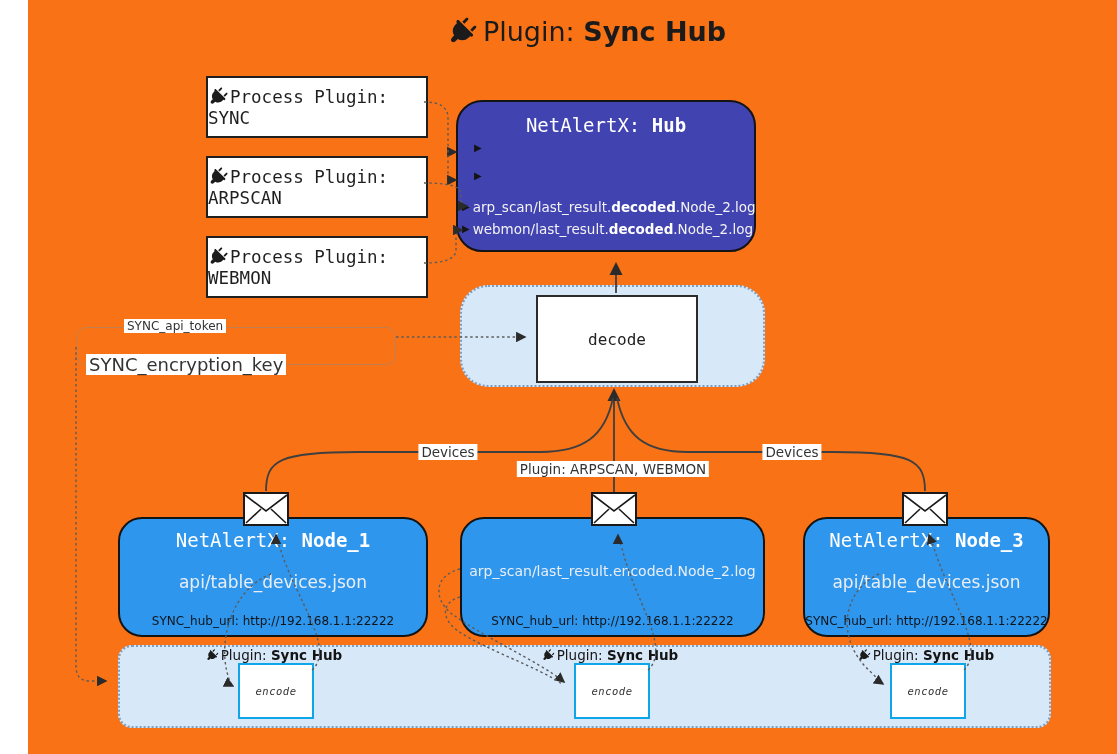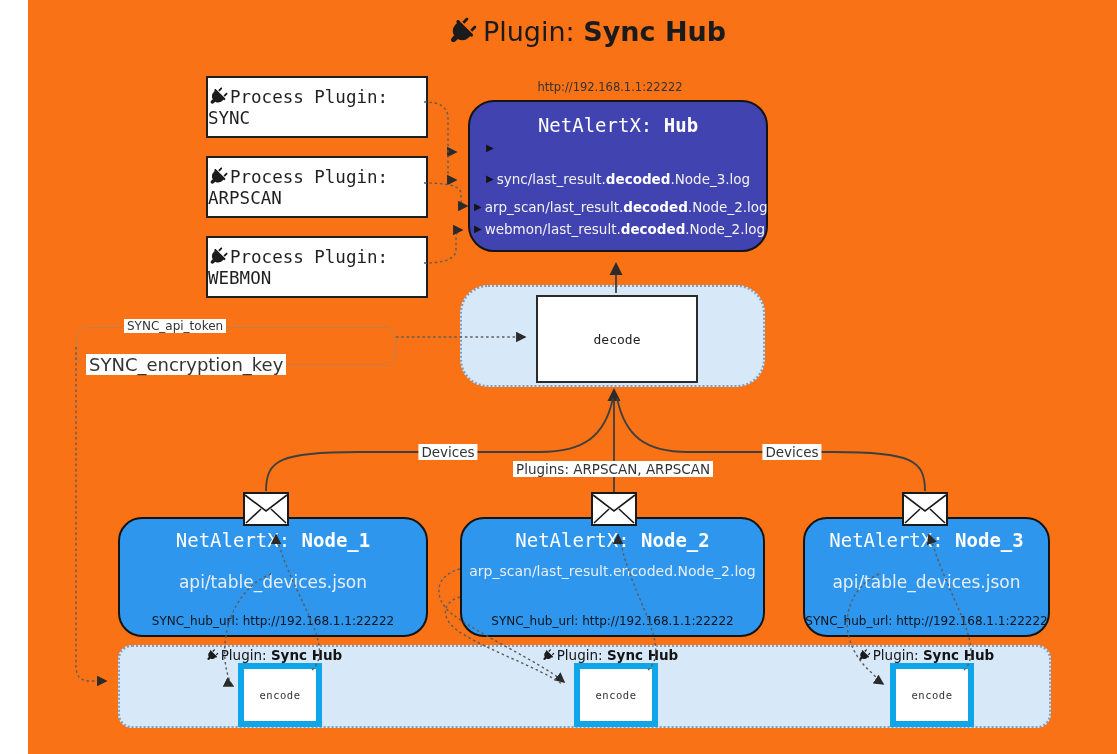--- a/index.html
+++ b/index.html
@@ -18,37 +18,37 @@
 
   
   .pbox{width:218px;height:58px;background:#fff;border:2px solid #1f1f1f;z-index:2;
         display:flex;flex-direction:column;align-items:flex-start;justify-content:center;gap:1px;}
   .pbox .l1{font-size:17.5px;color:#1f1f1f;display:flex;align-items:center;}
   .pbox .l1 .plug{width:20px;height:20px;margin-right:2px;}
   .pbox .l2{font-size:17.5px;color:#1f1f1f;}
 
   
   #hub-url{left:432px;top:80px;width:300px;text-align:center;font-size:11.5px;color:#333;z-index:2;}
-  #hub{left:440px;top:100px;width:300px;height:152px;border-radius:26px;z-index:2;
+  #hub{left:428px;top:100px;width:300px;height:152px;border-radius:26px;z-index:2;
        background:var(--hub-bg);border:2px solid #141414;box-sizing:border-box;}
   #hub .hub-title{position:absolute;top:12px;left:0;width:100%;text-align:center;
        color:#fff;font-size:19px;}
   #hub .hub-title b{font-weight:700;}
   .hub-line{position:absolute;left:0;width:100%;display:flex;align-items:center;
        color:#f3f3f3;font-size:13.5px;white-space:nowrap;}
   .hub-line .tri{font-size:10px;color:#141414;margin-right:3px;line-height:1;}
   .hub-line b{font-weight:700;color:#fff;}
   .hl-in{padding-left:16px;}
   .hl-out{padding-left:4px;}
 
   
   #decode-band{left:432px;top:285px;width:305px;height:102px;border-radius:28px;z-index:1;
        background:var(--band-bg);border:2px dotted var(--band-border);box-sizing:border-box;}
   #decode-box{left:508px;top:295px;width:158px;height:84px;background:#fff;border:2px solid #2b2b2b;
-       z-index:2;display:flex;align-items:center;justify-content:center;font-size:13px;color:#222;}
+       z-index:2;display:flex;align-items:center;justify-content:center;font-size:16px;color:#222;}
 
   
   #token-rect{left:48px;top:327px;width:318px;height:36px;border:1.5px dotted #8a8a8a;border-radius:10px;z-index:1;}
   .edge-label{background:#fff;color:#333;font-size:13.5px;padding:0 3px;z-index:6;white-space:nowrap;}
   #api-token-label{left:96px;top:319px;font-size:12px;}
   #enc-key-label{left:58px;top:354px;font-size:18px;}
 
   
   .node{height:120px;border-radius:24px;background:var(--node-bg);border:2.5px solid #141414;
         box-sizing:border-box;z-index:2;padding-left:44px;}
@@ -61,22 +61,22 @@
   #node3{left:775px;top:517px;width:247px;}
 
   .envelope{z-index:4;}
 
   
   #bottom-band{left:90px;top:645px;width:933px;height:83px;border-radius:14px;z-index:1;
        background:var(--band-bg);border:2px dotted var(--band-border);box-sizing:border-box;}
   .enc-label{top:647px;transform:translateX(-50%);z-index:3;font-size:13.5px;color:#141414;white-space:nowrap;}
   .enc-label b{font-weight:700;}
   .enc-label .plug{width:13px;height:13px;vertical-align:-2px;margin-right:2px;}
-  .enc-box{top:663px;width:72px;height:52px;background:#fff;border:6px solid #0ea5e9;z-index:3;
-       display:flex;align-items:center;justify-content:center;font-size:10.5px;color:#333;letter-spacing:.5px;}
+  .enc-box{top:663px;width:72px;height:52px;background:#fff;border:2px solid #0ea5e9;z-index:3;
+       display:flex;align-items:center;justify-content:center;font-size:10.5px;color:#333;letter-spacing:.5px;font-style:italic;}
 
   
   #devices-left{left:420px;top:444px;transform:translateX(-50%);}
   #devices-right{left:764px;top:444px;transform:translateX(-50%);}
   #plugins-center{left:585px;top:461px;transform:translateX(-50%);}
 
   #overlay{position:absolute;left:0;top:0;z-index:5;pointer-events:none;}
   #symbols{position:absolute;width:0;height:0;overflow:hidden;}
 </style>
 </head>
@@ -125,29 +125,27 @@
   <div class="pbox abs mono" style="left:178px;top:236px">
     <div class="l1">
         <svg class="plug">
           <use href="#plug-sym"></use>
         </svg>
         <span>Process Plugin:</span>
       </div>
     <div class="l2">WEBMON</div>
   </div>
 
-  <div id="hub-url" class="abs">http://192.168.1.1:22222</div>
   <div id="hub" class="abs">
     <div class="hub-title mono"><span>NetAlertX: </span><b>Hub</b></div>
     <div class="hub-line hl-in" style="top:41px">
       <span class="tri">▶</span>
     </div>
     <div class="hub-line hl-in" style="top:69px">
       <span class="tri">▶</span>
-      <span><span>sync/last_result.</span><b>decoded</b><span>.Node_3.log</span></span>
     </div>
     <div class="hub-line hl-out" style="top:97px">
       <span class="tri">▶</span>
       <span><span>arp_scan/last_result.</span><b>decoded</b><span>.Node_2.log</span></span>
     </div>
     <div class="hub-line hl-out" style="top:119px">
       <span class="tri">▶</span>
       <span><span>webmon/last_result.</span><b>decoded</b><span>.Node_2.log</span></span>
     </div>
   </div>
@@ -156,29 +154,28 @@
   <div id="decode-box" class="abs mono">
       <span>decode</span>
     </div>
 
   <div id="token-rect" class="abs"></div>
   <div id="api-token-label" class="abs edge-label">SYNC_api_token</div>
   <div id="enc-key-label" class="abs edge-label">SYNC_encryption_key</div>
 
   <div id="devices-left" class="abs edge-label">Devices</div>
   <div id="devices-right" class="abs edge-label">Devices</div>
-  <div id="plugins-center" class="abs edge-label">Plugins: ARPSCAN, ARPSCAN</div>
+  <div id="plugins-center" class="abs edge-label">Plugin: ARPSCAN, WEBMON</div>
 
   <div id="node1" class="node abs">
     <div class="node-title mono"><span>NetAlertX: </span><b>Node_1</b></div>
     <div class="node-line" style="top:53px;font-size:17px">api/table_devices.json</div>
     <div class="node-footer">SYNC_hub_url: http://192.168.1.1:22222</div>
   </div>
   <div id="node2" class="node abs">
-    <div class="node-title mono"><span>NetAlertX: </span><b>Node_2</b></div>
     <div class="node-line" style="top:44px;font-size:14px">arp_scan/last_result.encoded.Node_2.log</div>
     <div class="node-footer">SYNC_hub_url: http://192.168.1.1:22222</div>
   </div>
   <div id="node3" class="node abs">
     <div class="node-title mono"><span>NetAlertX: </span><b>Node_3</b></div>
     <div class="node-line" style="top:53px;font-size:17px">api/table_devices.json</div>
     <div class="node-footer">SYNC_hub_url: http://192.168.1.1:22222</div>
   </div>
 
   <svg class="envelope abs" style="left:215px;top:492px" width="46" height="34">

